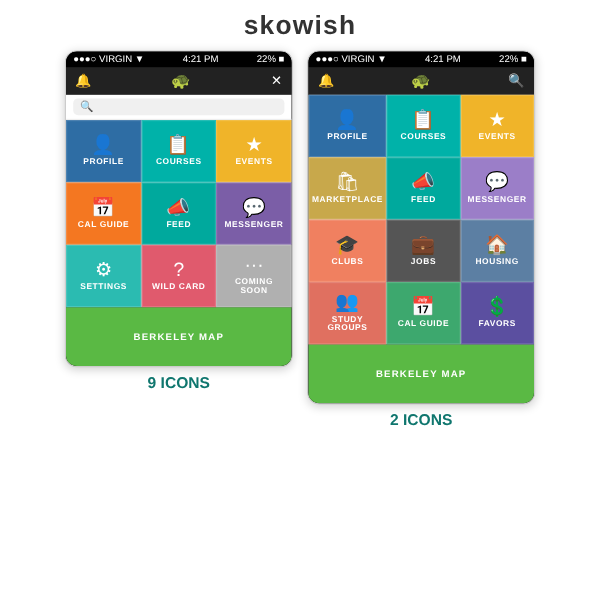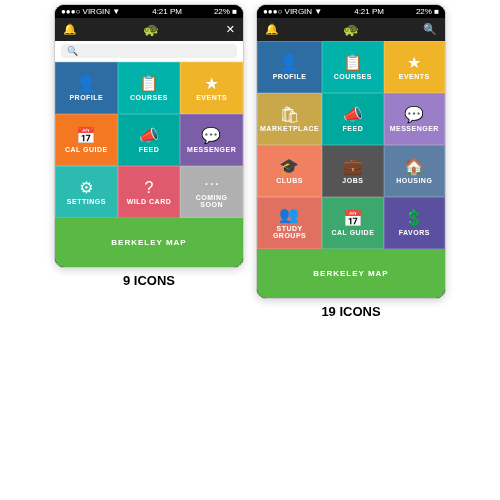--- a/index.html
+++ b/index.html
@@ -123,21 +123,21 @@
       font-size: 8px;
       font-weight: bold;
       padding: 20px 0;
       letter-spacing: 1px;
     }
 
     .phone-label {
       text-align: center;
       font-size: 13px;
       font-weight: bold;
-      color: #000000;
+      color: #0f766e;
       margin-top: 5px;
     }
 
     
     .c-blue      { background: #2e6da4; }
     .c-teal      { background: #00b2a9; }
     .c-yellow    { background: #f0b429; }
     .c-orange    { background: #f47721; }
     .c-teal2     { background: #00a99d; }
     .c-purple    { background: #7b5ea7; }
@@ -155,20 +155,21 @@
 
     .content {
       position: relative;
       z-index: 1;
     }
   </style>
 </head>
 <body>
 
 <div class="content">
+  <div class="page-title">skowish</div>
 
   <div class="phones-container">
 
     <div class="phone-wrapper">
       <div class="phone">
 
         <div class="phone-status-bar">
           <span>●●●○ VIRGIN ▼</span>
           <span>4:21 PM</span>
           <span>22% ■</span>
@@ -291,17 +292,17 @@
       <span class="cell-label">CAL GUIDE</span>
     </div>
             <div class="grid-cell c-favors">
       <span class="cell-icon">💲</span>
       <span class="cell-label">FAVORS</span>
     </div>
           </div>
 
         <div class="bottom-bar">BERKELEY MAP</div>
       </div>
-      <div class="phone-label">19 ICONS</div>
+      <div class="phone-label">2 ICONS</div>
     </div>
 
   </div>
 </div>
 
 </body></html>

